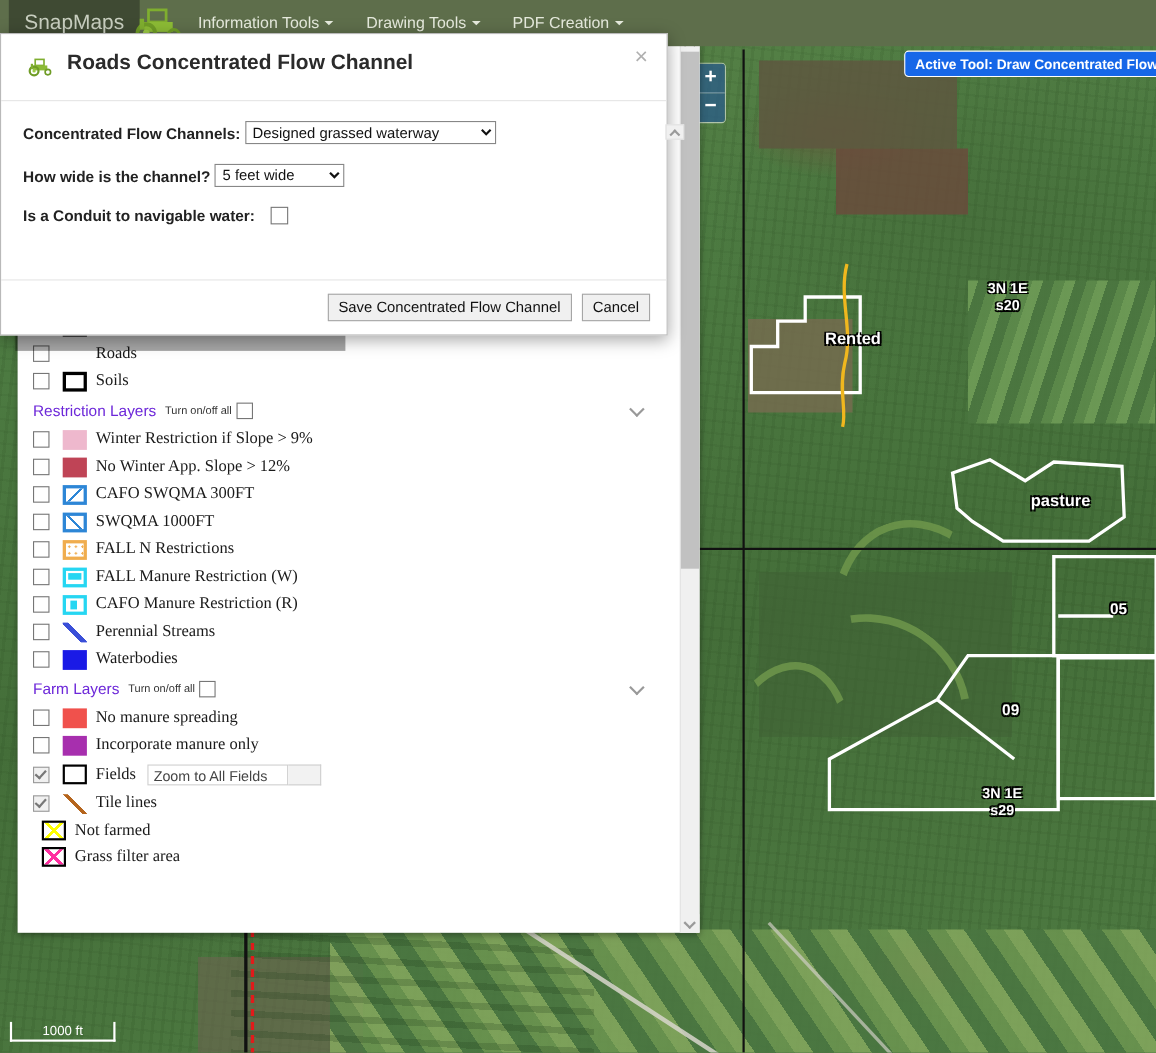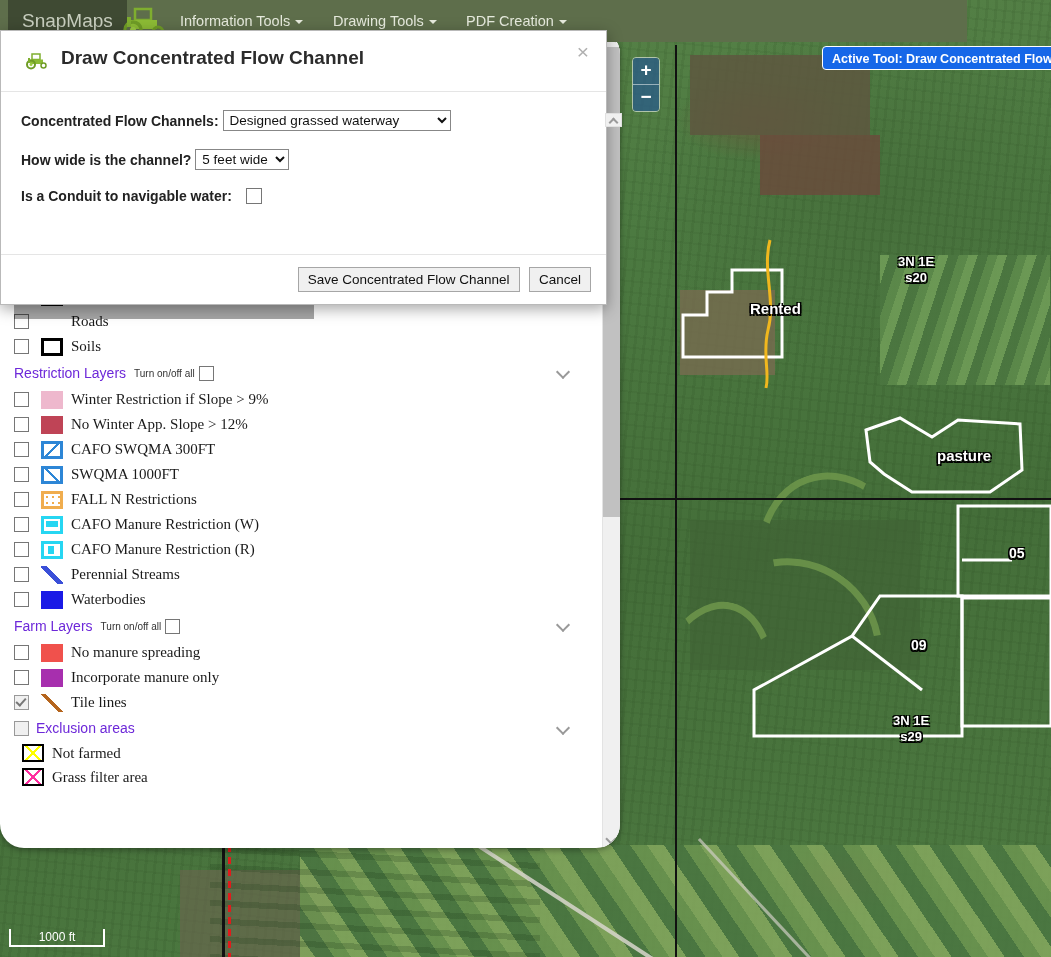--- a/index.html
+++ b/index.html
@@ -131,45 +131,44 @@
   }
   #scalebar {
     position: absolute; left: 9px; top: 929px; width: 96px; height: 18px;
     border: 2px solid #fff; border-top: none; color: #fff; font-size: 12px;
     text-align: center; line-height: 17px; box-sizing: border-box;
     font-family: "Liberation Sans", sans-serif;
   }
 
   
   #navbar {
-    position: absolute; left: 0; top: 0; width: 967px; height: 42px;
+    position: absolute; left: 0; top: 0; width: 1051px; height: 42px;
     background: #5e6e4b; z-index: 30; text-align: center;
   }
   #brand {
     position: absolute; left: 8px; top: 0; height: 42px; line-height: 42px;
     padding: 0 14px; background: #3f4a33; color: #c9cfc0;
     font-size: 19px; font-weight: 500; cursor: pointer;
   }
   #navtractor { position: absolute; left: 113px; top: 3px; width: 60px; height: 36px; }
   .navitem {
     position: absolute; top: 0; height: 42px; line-height: 42px;
     color: #e6eadd; font-size: 14.5px; cursor: pointer; white-space: nowrap;
   }
   .caret {
     display: inline-block; margin-left: 5px;
     border-left: 4px solid transparent; border-right: 4px solid transparent;
     border-top: 4px solid #e6eadd; vertical-align: middle;
   }
 
   
   #layers {
-    position: absolute; left: 0; top: 30px; width: 620px; height: 818px;
+    position: absolute; left: 16px; top: 30px; width: 620px; height: 818px;
     background: #fff; z-index: 20; box-shadow: 0 2px 6px rgba(0,0,0,.35);
     overflow: hidden;
-    border-radius: 24px;
   }
   #layerscroll {
     position: absolute; left: 0; top: 0; width: 603px; height: 818px;
     overflow: hidden; padding: 0;
   }
   #layerinner { padding: 254px 0 0 14px; }
 
   .layer-row { display: flex; align-items: center; height: 25px; }
   .layer-row .cb {
     width: 13px; height: 13px; border: 1px solid #767676; background: #fff;
@@ -254,21 +253,21 @@
   .form-row { display: flex; align-items: center; margin-bottom: 18px; }
   .form-label {
     font-size: 14px; font-weight: bold; color: #222; margin-right: 4px;
     font-family: "Liberation Sans", sans-serif;
   }
   select.sel {
     font-family: "Liberation Sans", sans-serif; font-size: 13.5px; color: #111;
     border: 1px solid #878787; background: #fff; height: 21px; padding: 1px 2px;
   }
   #sel-type { width: 228px; }
-  #sel-width { width: 94px; }
+  #sel-width { width: 118px; }
   .conduit-cb {
     width: 14px; height: 14px; border: 1px solid #767676; background: #fff;
     margin-left: 10px; cursor: pointer;
   }
   #modal-foot {
     border-top: 1px solid #e5e5e5; padding: 12px 15px; text-align: right;
   }
   .btn {
     font-family: "Liberation Sans", sans-serif; font-size: 13.5px; color: #111;
     background: #f0f0f0; border: 1px solid #a6a6a6; padding: 4px 9px; cursor: pointer;
@@ -400,21 +399,21 @@
         <div class="layer-row">
           <span class="cb"></span>
           <span class="swatch" style="border:3px solid #f0ad4e;background:radial-gradient(#f0ad4e 22%,transparent 23%) 0 0/6px 6px;box-sizing:border-box;"></span>
           <span class="layer-label">FALL N Restrictions</span>
         </div>
         <div class="layer-row">
           <span class="cb"></span>
           <span class="swatch" style="border:3px solid #26d6f2;background:#fff;box-sizing:border-box;position:relative;">
             <span style="position:absolute;left:2px;top:2px;right:2px;bottom:4px;background:#26d6f2;"></span>
           </span>
-          <span class="layer-label">CAFO Manure Restriction (W)</span>
+          <span class="layer-label">FALL Manure Restriction (W)</span>
         </div>
         <div class="layer-row">
           <span class="cb"></span>
           <span class="swatch" style="border:3px solid #26d6f2;background:#fff;box-sizing:border-box;position:relative;">
             <span style="position:absolute;left:4px;top:2px;width:6px;height:8px;background:#26d6f2;"></span>
           </span>
           <span class="layer-label">CAFO Manure Restriction (R)</span>
         </div>
         <div class="layer-row">
           <span class="cb"></span>
@@ -437,31 +436,35 @@
         <div class="layer-row">
           <span class="cb"></span>
           <span class="swatch" style="background:#f0514c;"></span>
           <span class="layer-label">No manure spreading</span>
         </div>
         <div class="layer-row">
           <span class="cb"></span>
           <span class="swatch" style="background:#a72fae;"></span>
           <span class="layer-label">Incorporate manure only</span>
         </div>
+        <div class="layer-row" style="height:28px;">
+          <span class="cb checked"></span>
+          <span class="swatch" style="border:2px solid #000;background:#fff;box-sizing:border-box;"></span>
+          <span class="layer-label">Fields</span>
+          <span class="zoomfields">
+            <span class="zf-main">Zoom to All Fields</span>
+            <span class="zf-side"></span>
+          </span>
+        </div>
         <div class="layer-row">
           <span class="cb checked"></span>
           <span class="swatch" style="background:linear-gradient(45deg,rgba(0,0,0,0) 44%,#b5651d 44%,#b5651d 56%,rgba(0,0,0,0) 56%);"></span>
           <span class="layer-label">Tile lines</span>
         </div>
 
-        <div class="section-head" style="height:26px;">
-          <span class="cb checked" style="width:13px;height:13px;border:1px solid #999;background:#f0f0f0;margin-right:7px;position:relative;display:inline-block;"></span>
-          <span class="section-title">Exclusion areas</span>
-          <span class="chev"></span>
-        </div>
         <div class="excl-sub">
           <span class="swatch" style="border:2px solid #000;background:
                   linear-gradient(45deg,rgba(0,0,0,0) 44%,#ffff00 44%,#ffff00 56%,rgba(0,0,0,0) 56%),
                   linear-gradient(-45deg,rgba(0,0,0,0) 44%,#ffff00 44%,#ffff00 56%,rgba(0,0,0,0) 56%),#fff;
                   box-sizing:border-box;"></span>
           <span class="layer-label">Not farmed</span>
         </div>
         <div class="excl-sub">
           <span class="swatch" style="border:2px solid #000;background:
                   linear-gradient(45deg,rgba(0,0,0,0) 44%,#ff2fa0 44%,#ff2fa0 56%,rgba(0,0,0,0) 56%),
@@ -507,21 +510,21 @@
   <div id="modal">
     <div id="modal-head">
       <svg id="modal-tractor" viewBox="0 0 60 36">
         <rect x="22" y="6" width="16" height="11" fill="none" stroke="#7fae2f" stroke-width="3"></rect>
         <rect x="18" y="17" width="26" height="9" fill="#8cbb35"></rect>
         <circle cx="20" cy="27" r="8" fill="none" stroke="#6f9c26" stroke-width="4"></circle>
         <circle cx="20" cy="27" r="3" fill="#9ccb45"></circle>
         <circle cx="45" cy="29" r="5" fill="none" stroke="#6f9c26" stroke-width="3"></circle>
         <rect x="14" y="14" width="4" height="10" fill="#7fae2f"></rect>
       </svg>
-      <div id="modal-title">Draw Concentrated Flow Channel</div>
+      <div id="modal-title">Roads Concentrated Flow Channel</div>
       <div id="modal-close">×</div>
     </div>
     <div id="modal-body">
       <div class="form-row">
         <span class="form-label">Concentrated Flow Channels:</span>
         <select class="sel" id="sel-type">
           <option>Designed grassed waterway</option>
         </select>
       </div>
       <div class="form-row">

